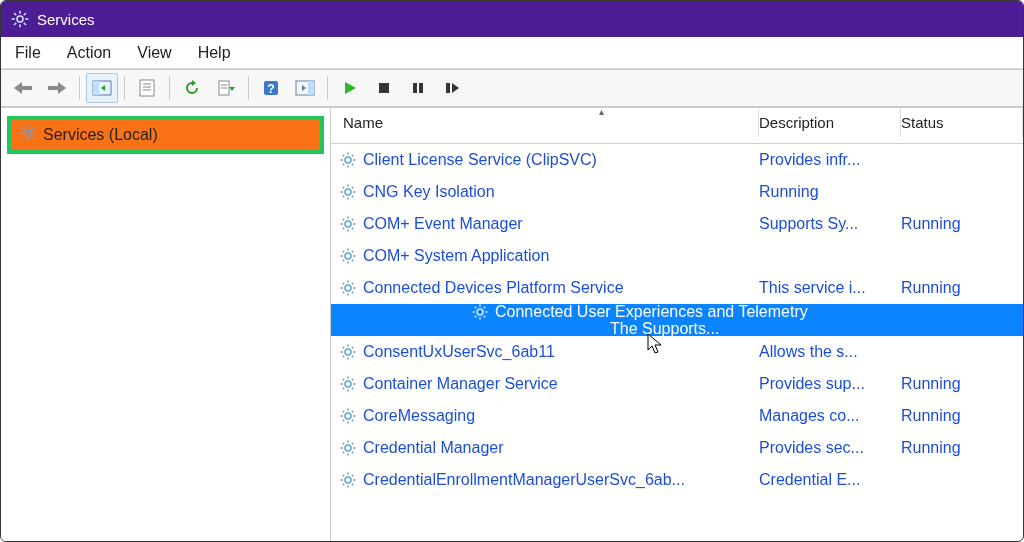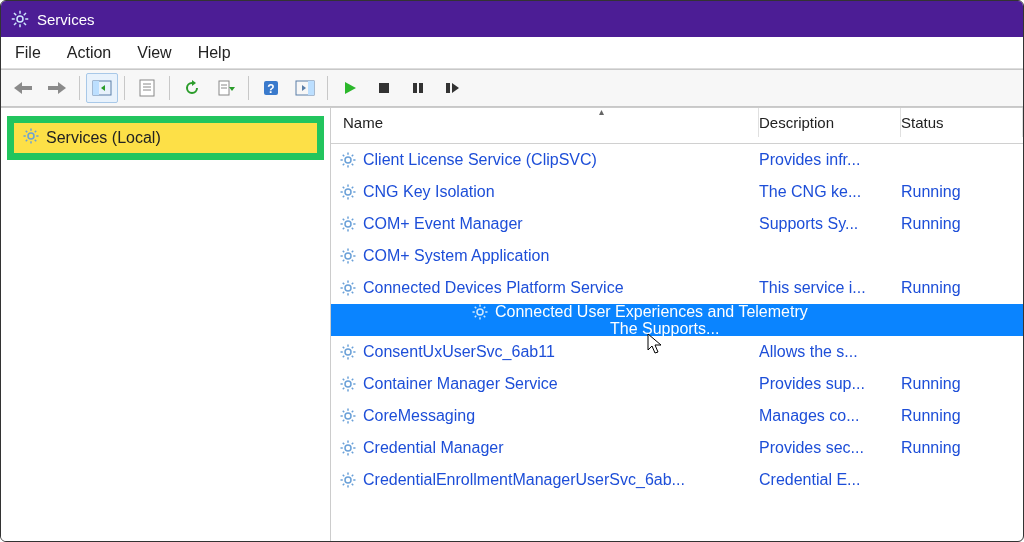--- a/index.html
+++ b/index.html
@@ -74,22 +74,22 @@
       width: 330px;
       padding: 8px 6px;
       border-right: 1px solid #ccc;
       background: #fff;
     }
     .tree-root {
       display: flex;
       align-items: center;
       gap: 6px;
       padding: 4px 8px;
-      background: #fde047;
-      border: 7px solid #22c55e;
+      background: #f97316;
+      border: 4px solid #22c55e;
       font-size: 16px;
       color: #222;
     }
     .list-header {
       display: flex;
       align-items: flex-start;
       height: 36px;
       border-bottom: 1px solid #d0d0d0;
       font-size: 15px;
       color: #222;
@@ -317,21 +317,20 @@
                   <line x1="19" y1="12" x2="22" y2="12"></line>
                   <line x1="5" y1="5" x2="7" y2="7"></line>
                   <line x1="17" y1="17" x2="19" y2="19"></line>
                   <line x1="5" y1="19" x2="7" y2="17"></line>
                   <line x1="17" y1="7" x2="19" y2="5"></line>
                 </g>
               </svg>
             </span>
             <span>CNG Key Isolation</span>
           </div>
-          <div class="cell-desc">The CNG ke...</div>
           <div class="cell-status">Running</div>
         </div>
         <div class="row">
           <div class="cell-name">
             <span class="svc-icon">
               <svg width="18" height="18" viewBox="0 0 24 24">
                 <circle cx="12" cy="12" r="4" fill="none" stroke="#6aa0d8" stroke-width="2"></circle>
                 <g stroke="#6aa0d8" stroke-width="2">
                   <line x1="12" y1="2" x2="12" y2="5"></line>
                   <line x1="12" y1="19" x2="12" y2="22"></line>

